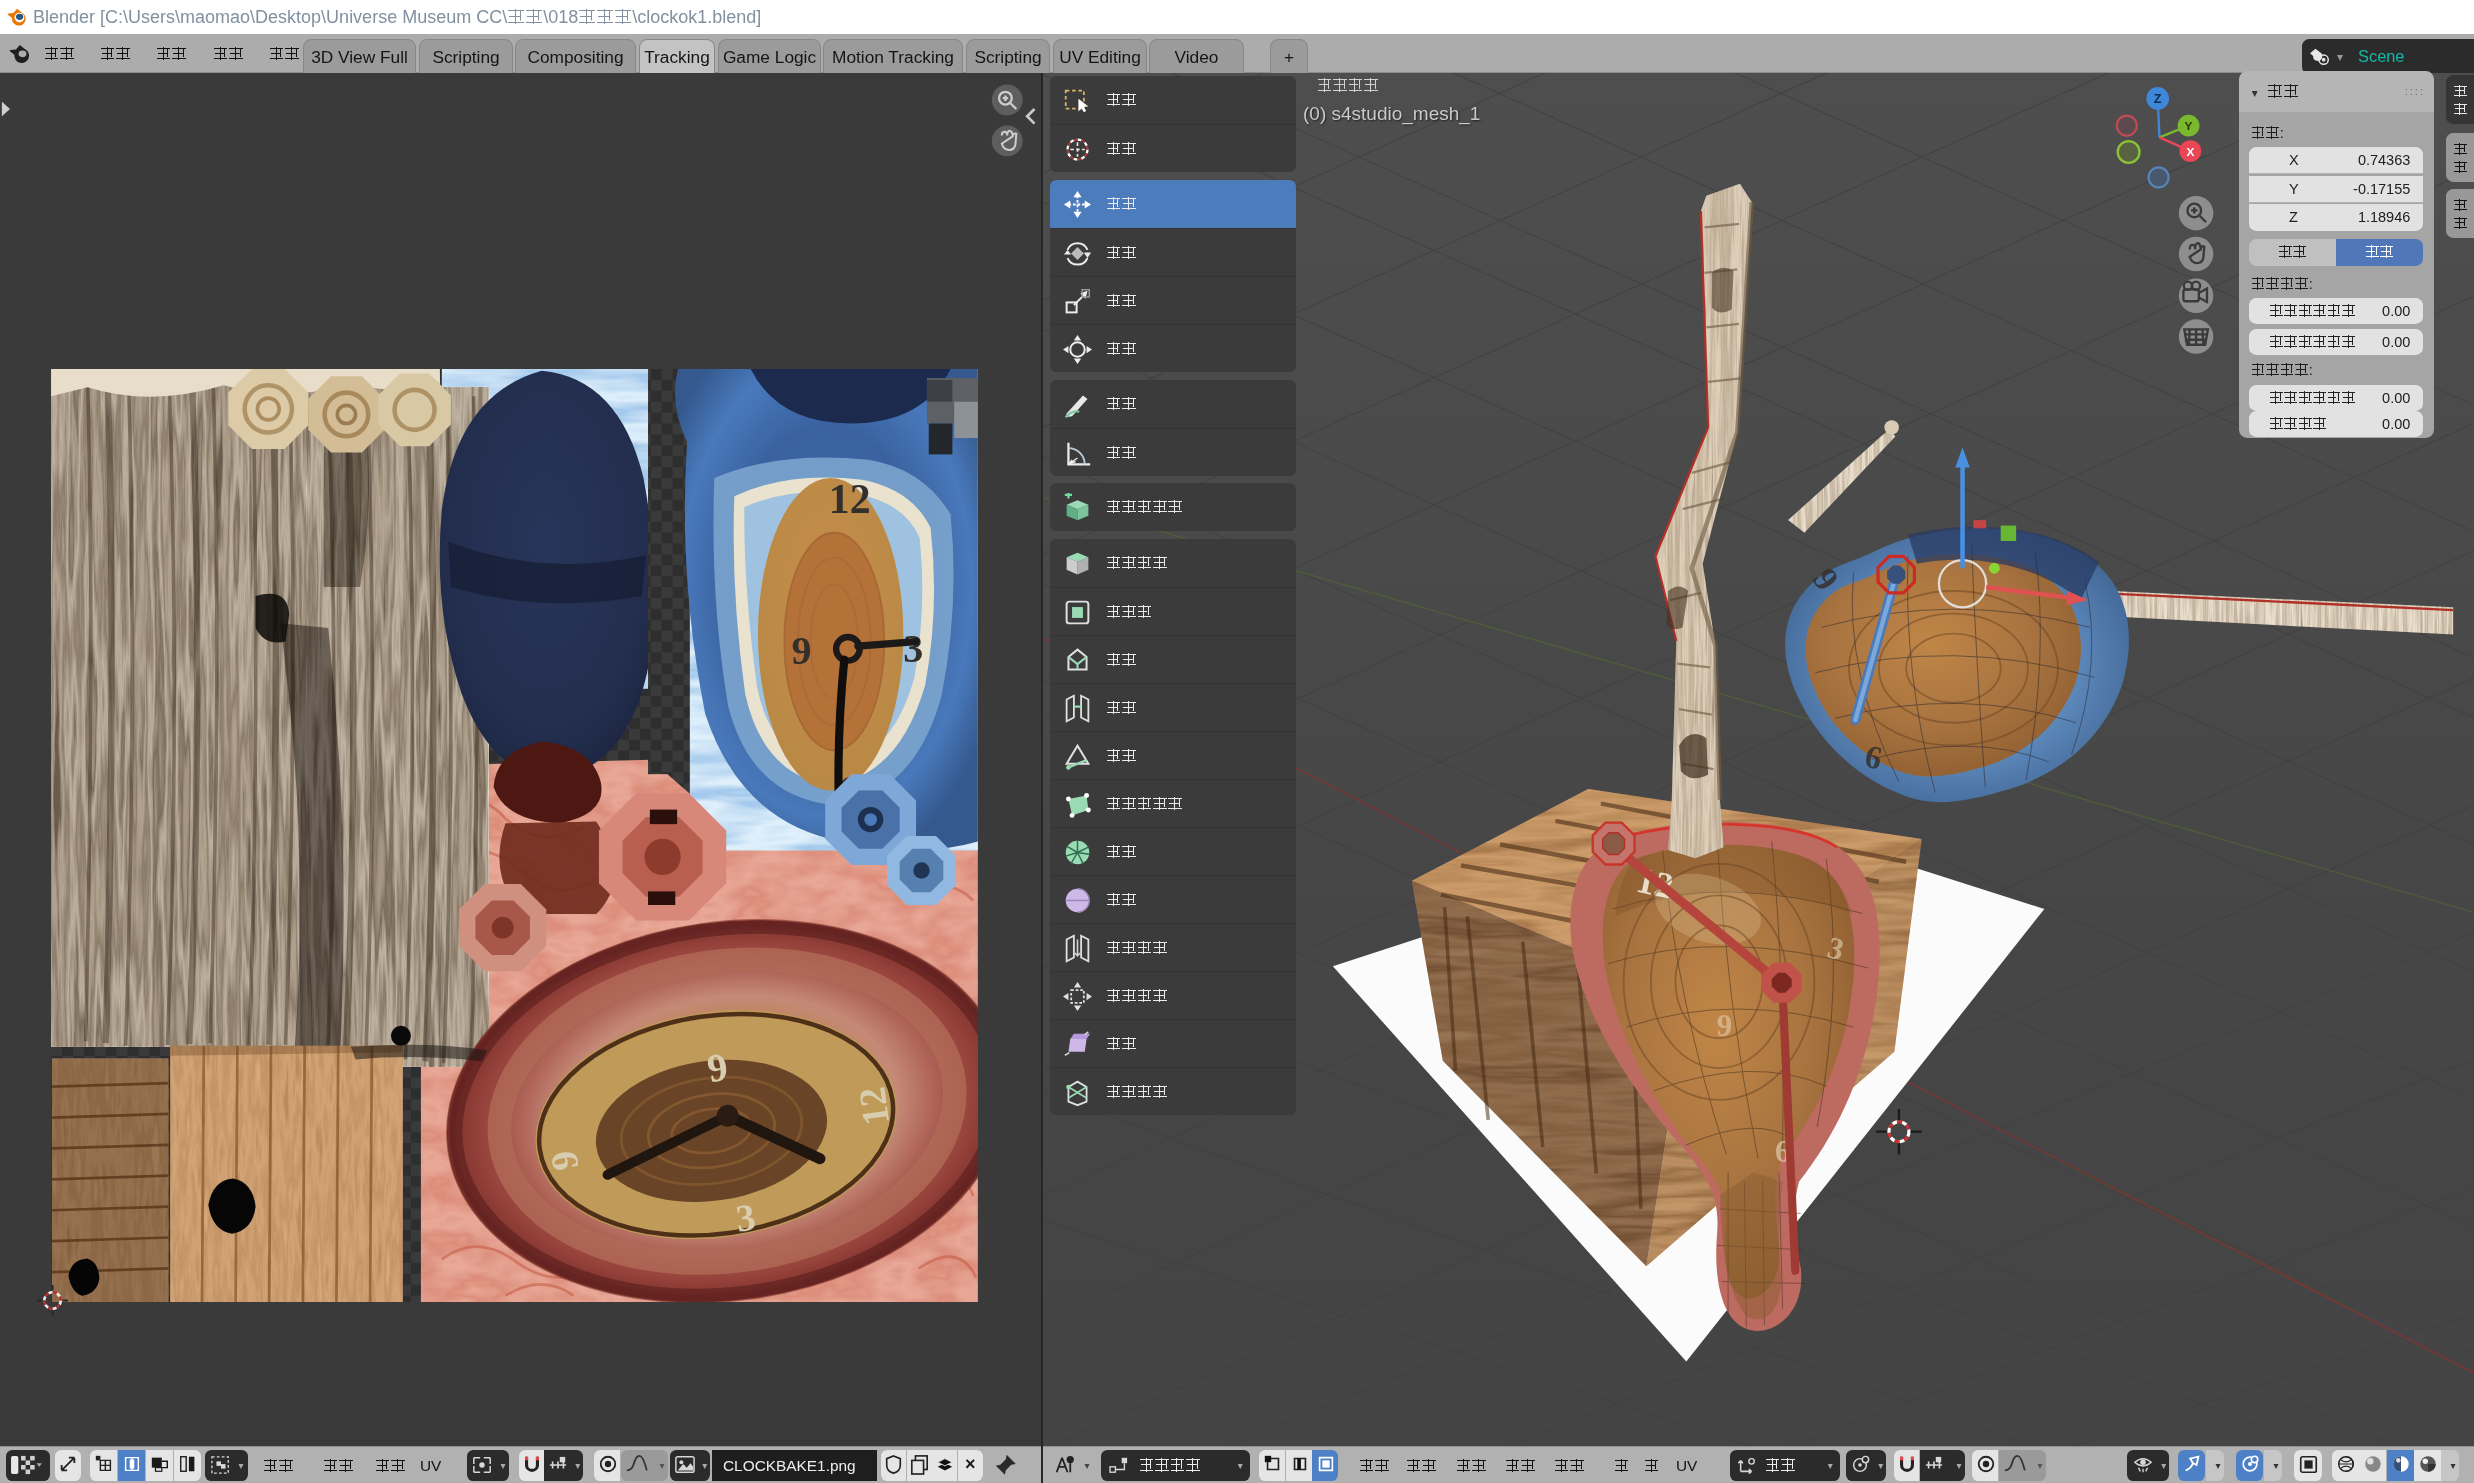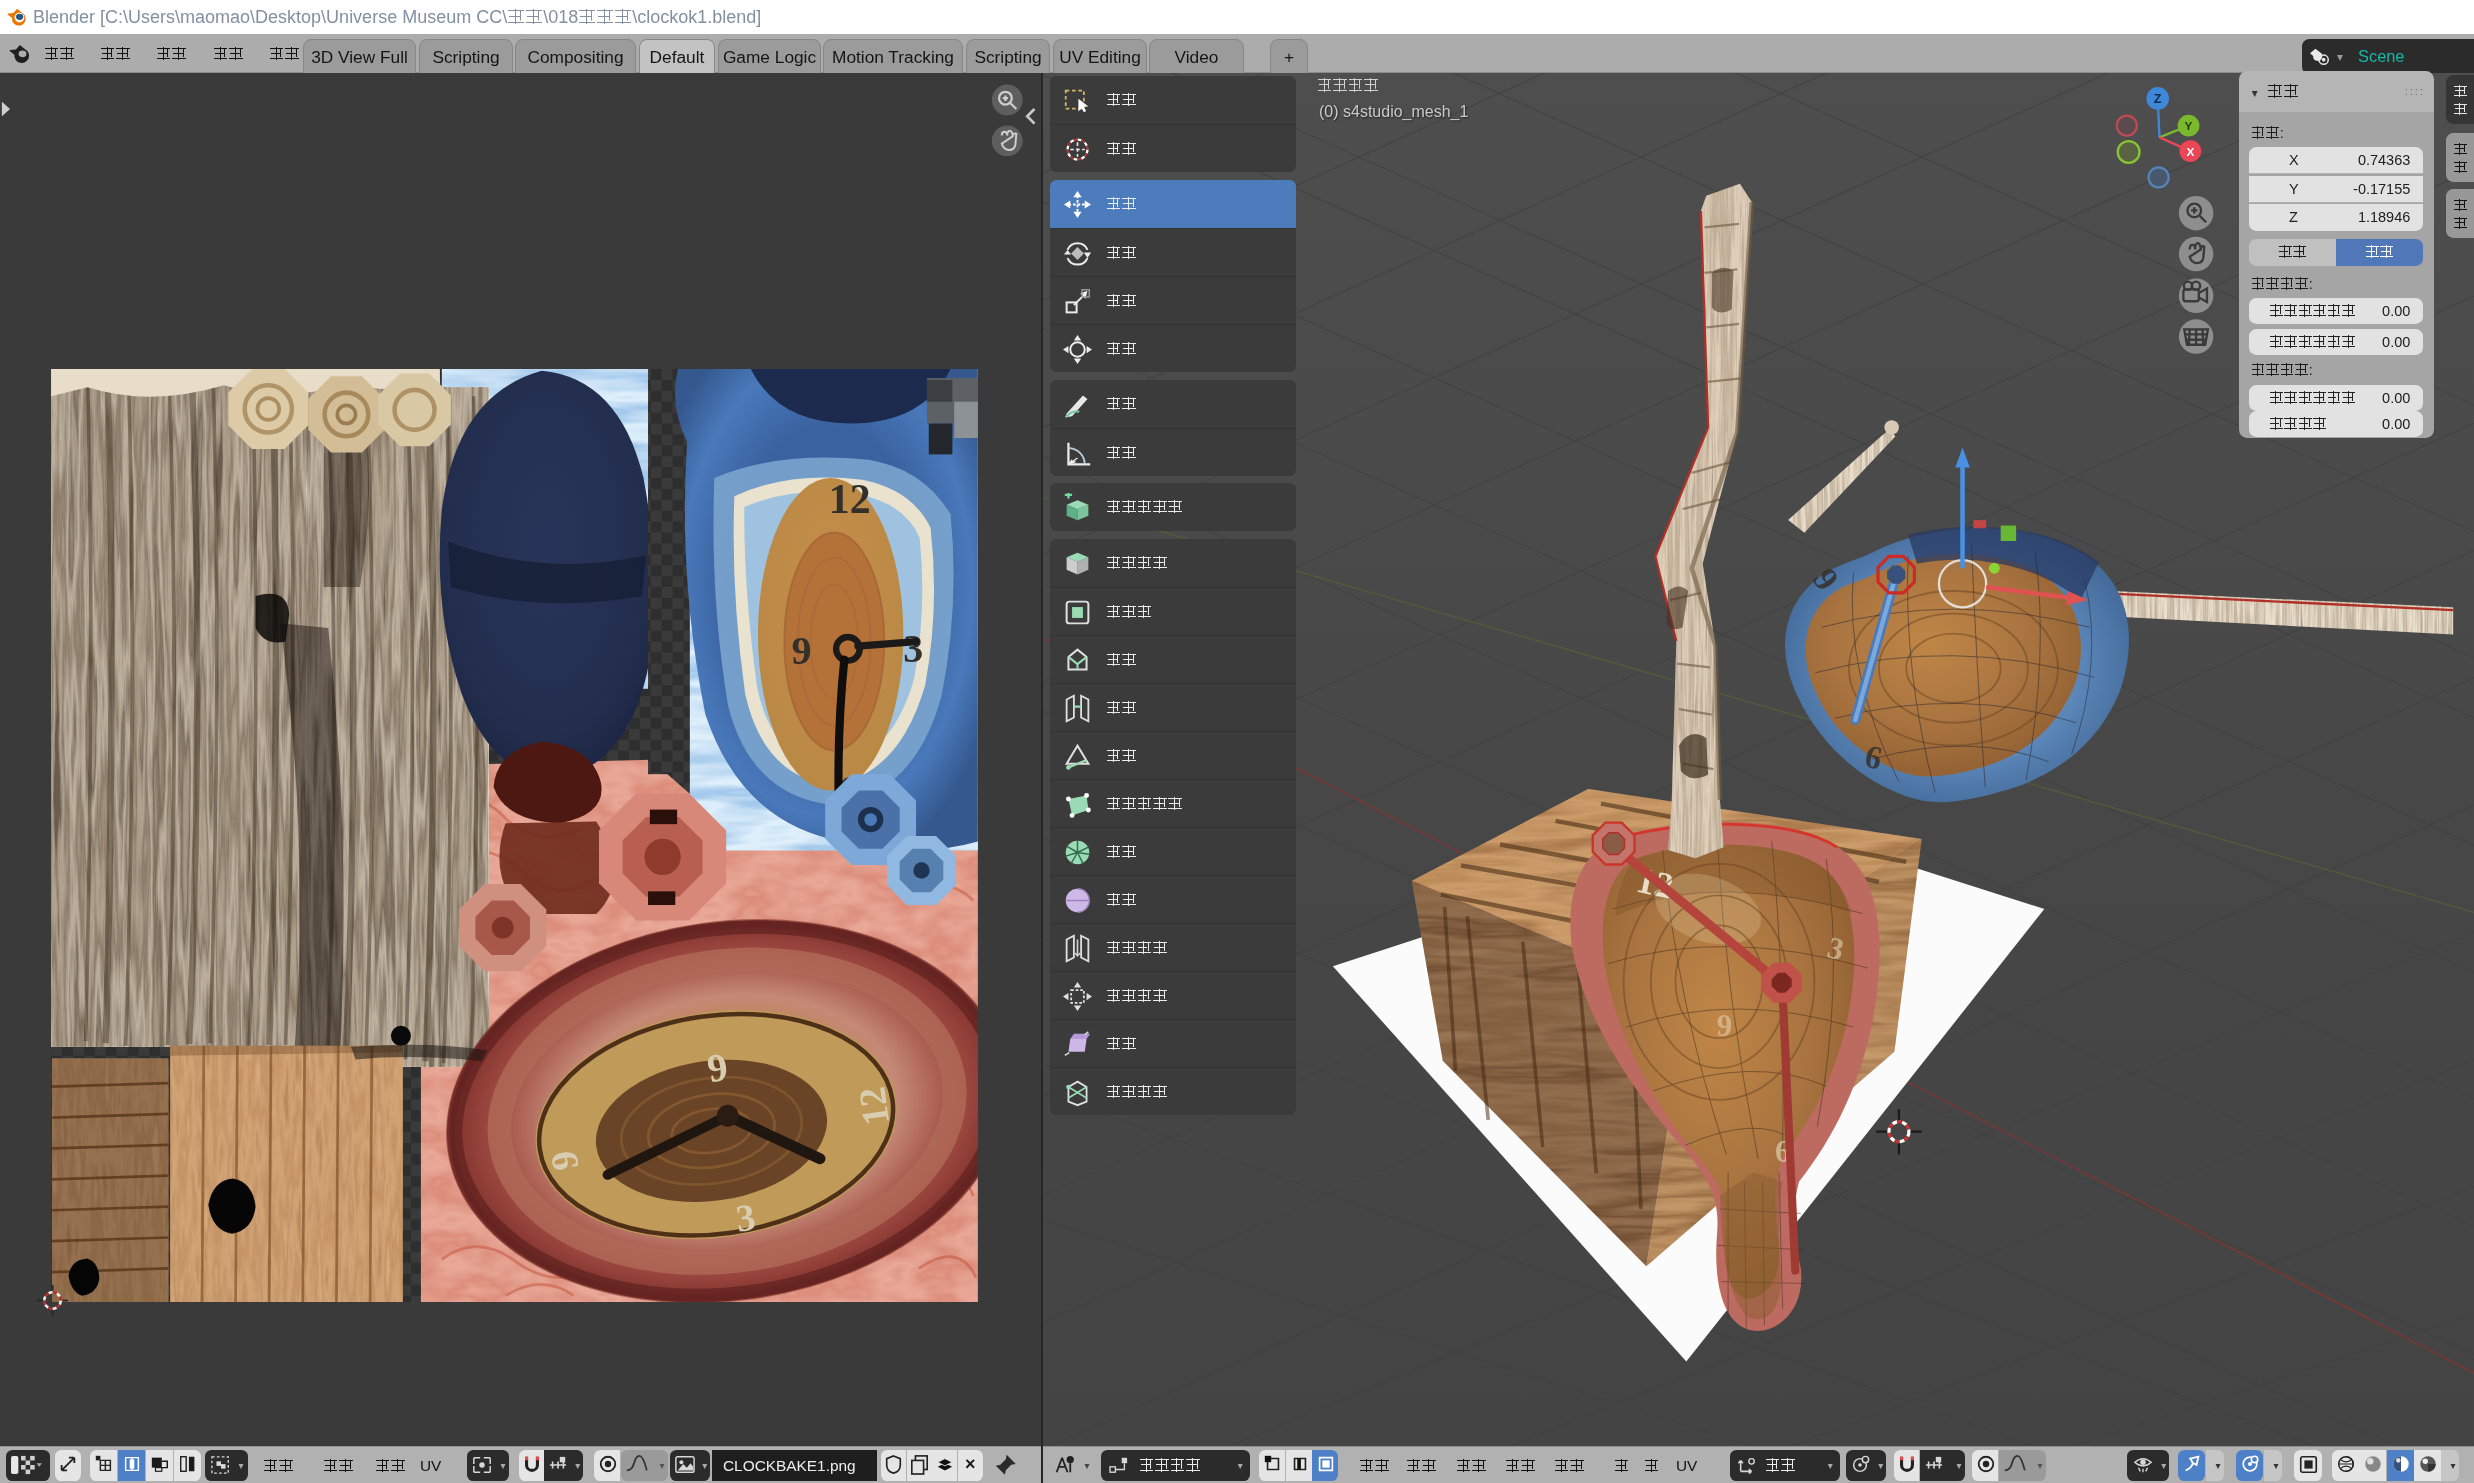--- a/index.html
+++ b/index.html
@@ -65,21 +65,21 @@
       <path d="M11 3 L16 7 A7.5 7.5 0 1 1 5.5 13 L1 9.5 Q0.2 8.6 1.4 8.2 L7 7.6 Z M13.7 8.6 a4 3.4 0 1 0 0.1 6.8 a4 3.4 0 1 0 -0.1 -6.8" fill="#1f1f1f" fill-rule="evenodd"></path>
     </svg>
     <span class="menutxt" style="left:44px;color:#111"><span class="cjk"></span><span class="cjk"></span></span>
     <span class="menutxt" style="left:100px"><span class="cjk"></span><span class="cjk"></span></span>
     <span class="menutxt" style="left:156px"><span class="cjk"></span><span class="cjk"></span></span>
     <span class="menutxt" style="left:213px"><span class="cjk"></span><span class="cjk"></span></span>
     <span class="menutxt" style="left:269px"><span class="cjk"></span><span class="cjk"></span></span>
     <span class="tab" style="left:303px;width:113px">3D View Full</span>
     <span class="tab" style="left:419px;width:94px">Scripting</span>
     <span class="tab" style="left:515px;width:121px">Compositing</span>
-    <span class="tab active" style="left:639px;width:76px">Default</span>
+    <span class="tab active" style="left:639px;width:76px">Tracking</span>
     <span class="tab" style="left:718px;width:103px">Game Logic</span>
     <span class="tab" style="left:823px;width:140px">Motion Tracking</span>
     <span class="tab" style="left:966px;width:84px">Scripting</span>
     <span class="tab" style="left:1053px;width:94px">UV Editing</span>
     <span class="tab" style="left:1149px;width:95px">Video Editing</span>
     <span class="tab" style="left:1270px;width:38px">+</span>
     <span class="abs" style="left:2302px;top:4.5px;width:173px;height:35px;background:#2b2b2b;border-radius:7.3px 0 0 7.3px">
       <svg class="abs" style="left:7.3px;top:6.4px" width="22" height="22" viewBox="0 0 24 24">
           <path d="M7 4 L12 8 A5 5 0 1 1 4.5 12 L1.5 9.2 Q1 8.7 1.8 8.5 Z" fill="#e8e8e8"></path>
           <circle cx="16" cy="16" r="5" fill="none" stroke="#e8e8e8" stroke-width="1.6"></circle>
@@ -472,21 +472,21 @@
     <circle cx="2195" cy="625" r="6" fill="#8ad435"></circle>
 
     <g transform="translate(2090,1245)">
       <circle r="11" fill="none" stroke="#fff" stroke-width="3.5" stroke-dasharray="5.5 5.5"></circle>
       <circle r="11" fill="none" stroke="#c83232" stroke-width="3.5" stroke-dasharray="5.5 5.5" stroke-dashoffset="5.5"></circle>
       <path d="M0 -25 L0 -13 M0 13 L0 25 M-25 0 L-13 0 M13 0 L25 0" stroke="#1a1a1a" stroke-width="2.5"></path>
     </g>
   </svg>
 
   <div class="abs" style="left:274px;top:3.6px;color:#d2d2d2;font-size:15.4px;text-shadow:0.9px 0.9px 1.8px #222"><span class="cjk"></span><span class="cjk"></span><span class="cjk"></span><span class="cjk"></span></div>
-  <div class="abs" style="left:276px;top:30px;color:#cacaca;font-size:16px;text-shadow:0.9px 0.9px 1.8px #222">(0) s4studio_mesh_1</div>
+  <div class="abs" style="left:260px;top:30px;color:#cacaca;font-size:19px;text-shadow:0.9px 0.9px 1.8px #222">(0) s4studio_mesh_1</div>
 
   <svg class="abs" style="left:1062px;top:0px" width="109" height="118" viewBox="0 0 120 130">
     <g stroke-width="2.6">
       <line x1="60" y1="71" x2="58" y2="28" stroke="#3f87d8"></line>
       <line x1="60" y1="71" x2="92" y2="58" stroke="#7ab82e"></line>
       <line x1="60" y1="71" x2="94" y2="86" stroke="#ea4756"></line>
     </g>
     <circle cx="58" cy="28" r="12.5" fill="#3f87d8"></circle>
         <text x="58" y="33" font-size="14" fill="#0c2d50" text-anchor="middle" font-weight="bold">Z</text>
     <circle cx="92" cy="58" r="12" fill="#7ab82e"></circle>

